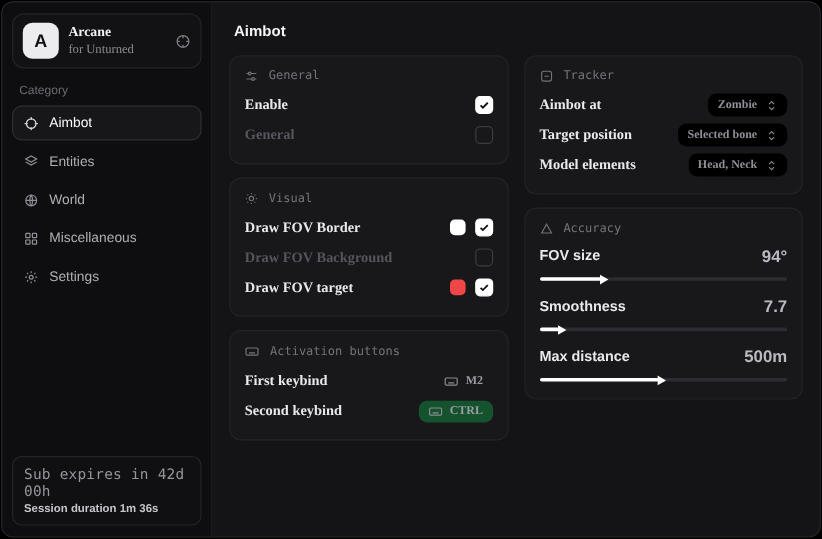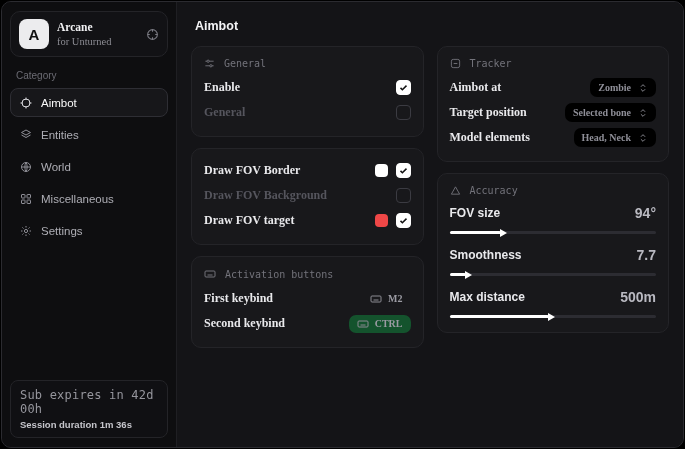--- a/index.html
+++ b/index.html
@@ -168,20 +168,29 @@
           </div>
           <div class="row">
             <span class="row-label dim">General</span>
             <span class="checkbox">
               
             </span>
           </div>
         </div>
 
         <div class="card">
+          <div class="card-head">
+            <span class="cicon">
+              <svg width="11" height="11" viewBox="0 0 24 24" fill="none" stroke="currentColor" stroke-width="2">
+                  <circle cx="12" cy="12" r="4"></circle>
+                  <path d="M12 2v2M12 20v2M2 12h2M20 12h2M4.8 4.8l1.4 1.4M17.8 17.8l1.4 1.4M19.2 4.8l-1.4 1.4M6.2 17.8l-1.4 1.4"></path>
+                </svg>
+            </span>
+            <span>Visual</span>
+          </div>
           <div class="row">
             <span class="row-label">Draw FOV Border</span>
             <span class="ctrls">
               <span class="swatch white"></span>
               <span class="checkbox checked">
                 <svg width="9" height="9" viewBox="0 0 24 24" fill="none" stroke="#111" stroke-width="4">
                     <path d="M4 13l5 5L20 7"></path>
                   </svg>
               </span>
             </span>

